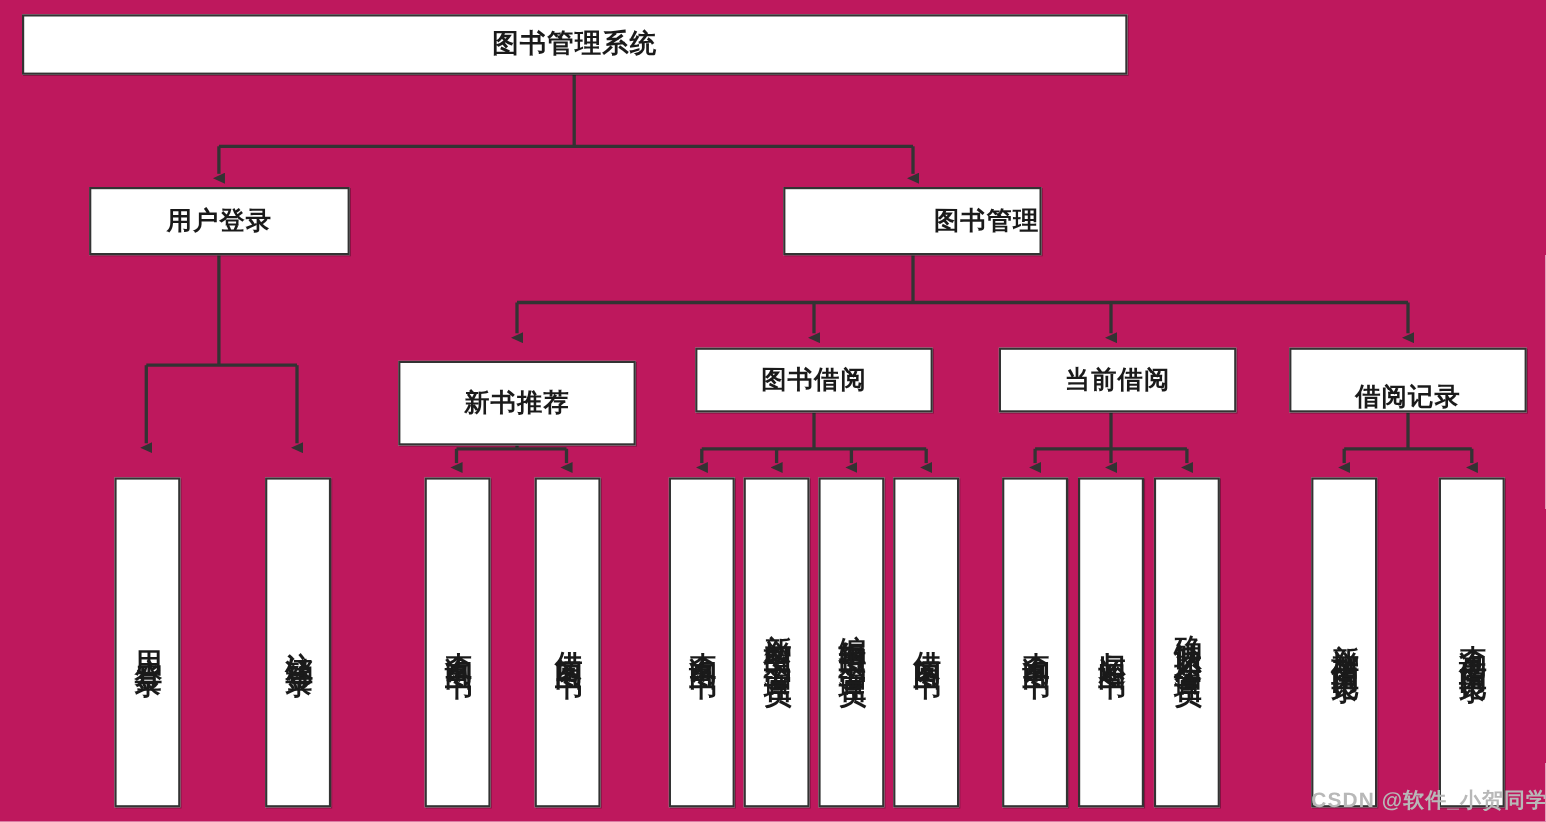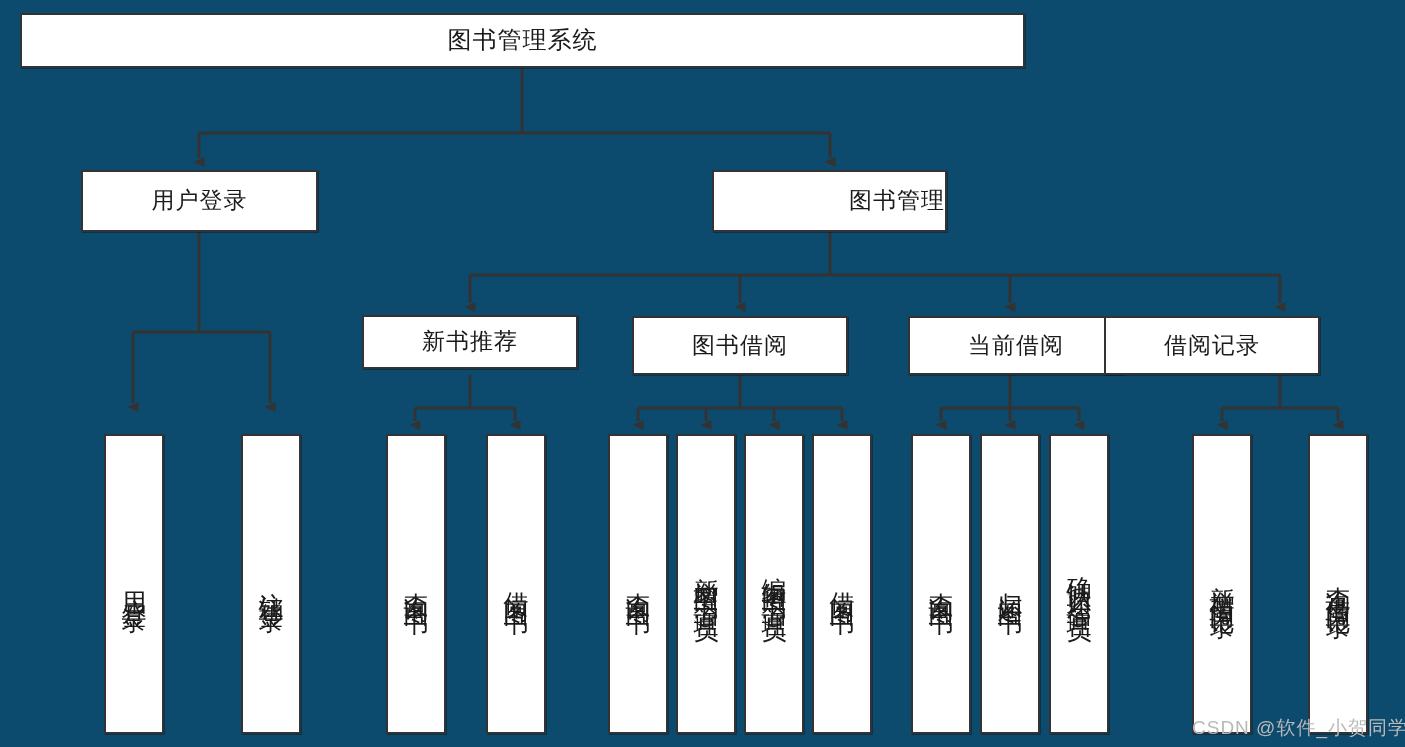--- a/index.html
+++ b/index.html
@@ -7,22 +7,23 @@
     padding: 0;
     background: #ffffff;
   }
   body {
     font-family: "Liberation Sans", "DejaVu Sans", sans-serif;
   }
   #canvas {
     position: relative;
     width: 1405px;
     height: 747px;
-    background: #0c4a6e;
+    background: #be185d;
     overflow: hidden;
+    font-weight: bold;
   }
   svg#wires {
     position: absolute;
     left: 0;
     top: 0;
     width: 1405px;
     height: 747px;
     pointer-events: none;
   }
   .node {
@@ -121,30 +122,30 @@
     <span>图书管理系统</span>
   </div>
 
   <div class="node horizontal" style="left:81px; top:170px; width:237px; height:62px;">
     <span>用户登录</span>
   </div>
   <div class="node horizontal" style="left:712px; top:170px; width:235px; height:62px;justify-content:flex-end;">
     <span>图书管理</span>
   </div>
 
-  <div class="node horizontal" style="left:362px; top:315px; width:216px; height:54px;text-align:right;">
+  <div class="node horizontal" style="left:362px; top:328px; width:216px; height:77px;text-align:right;">
     <span>新书推荐</span>
   </div>
   <div class="node horizontal" style="left:632px; top:316px; width:216px; height:59px;">
     <span>图书借阅</span>
   </div>
   <div class="node horizontal" style="left:908px; top:316px; width:216px; height:59px;">
     <span>当前借阅</span>
   </div>
-  <div class="node horizontal" style="left:1104px; top:316px; width:216px; height:59px;">
+  <div class="node horizontal" style="left:1172px; top:316px; width:216px; height:59px;align-items:flex-end;">
     <span>借阅记录</span>
   </div>
 
   <div class="node vertical" style="left:104px; top:434px; width:60px; height:300px;">
     <span>用户登录</span>
   </div>
   <div class="node vertical" style="left:241px; top:434px; width:60px; height:300px;">
     <span>注销登录</span>
   </div>
 

